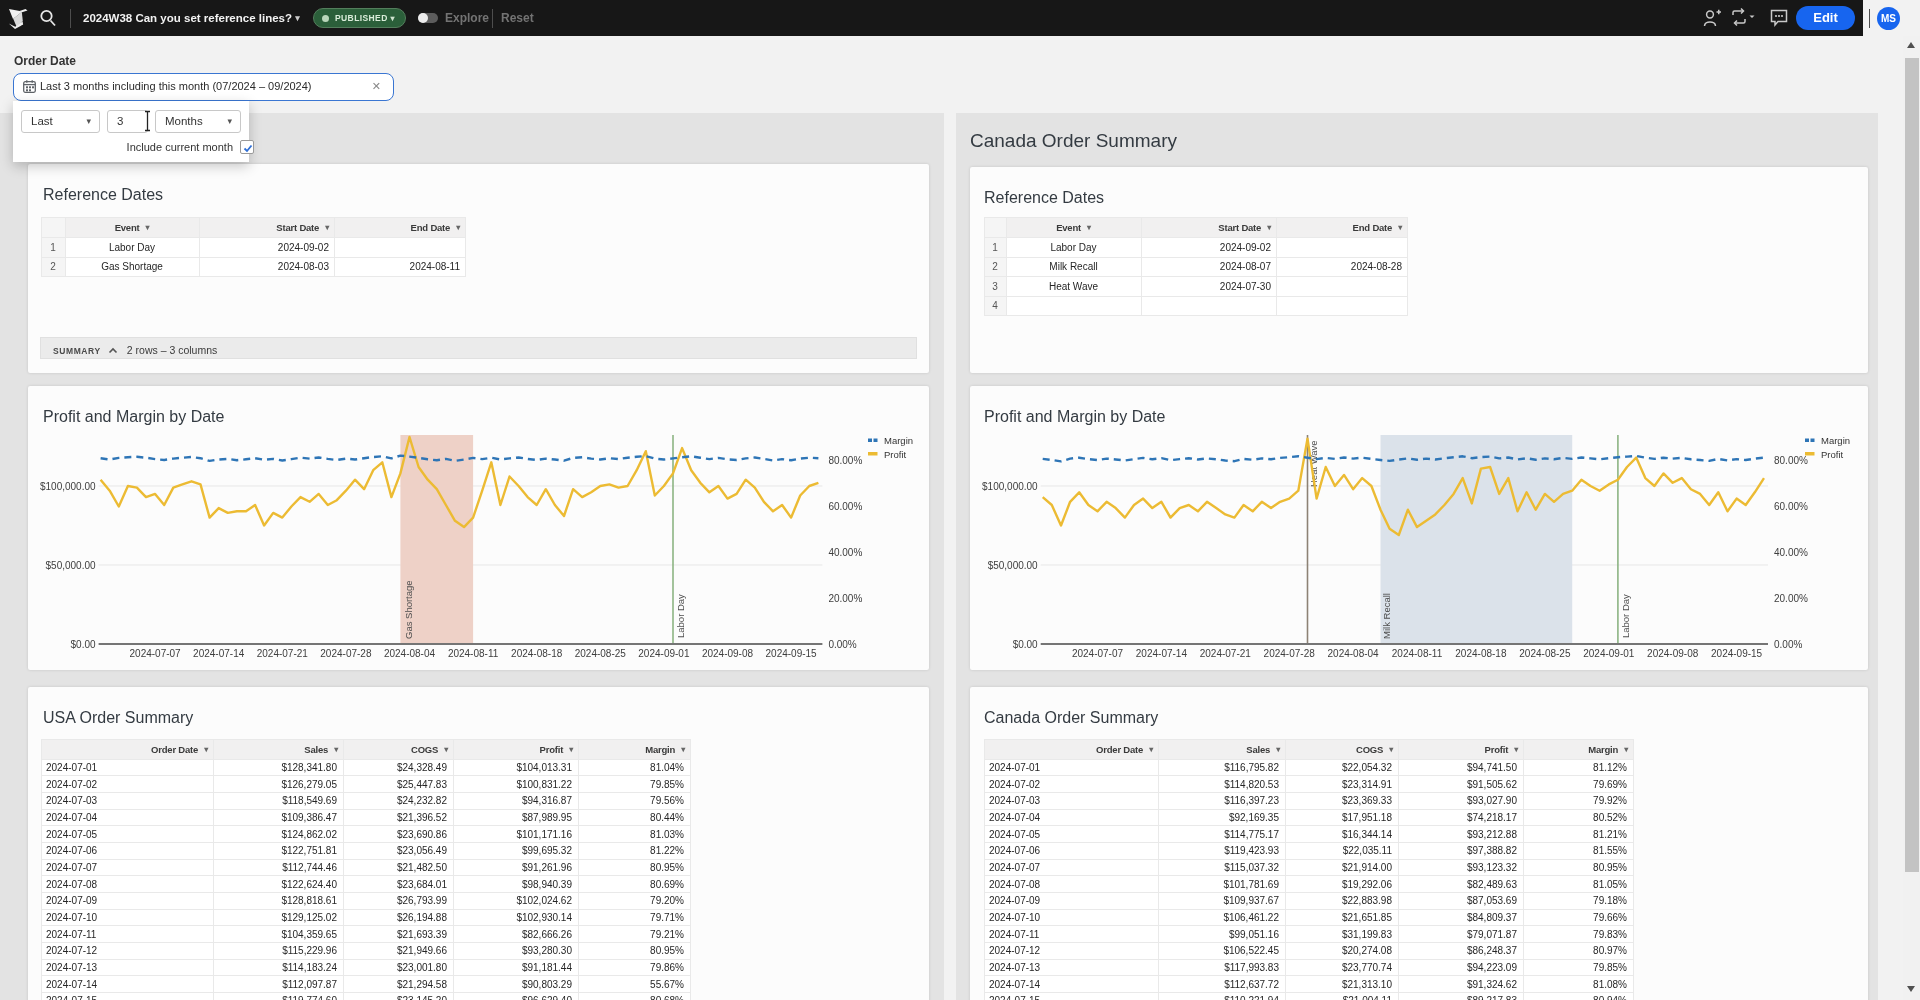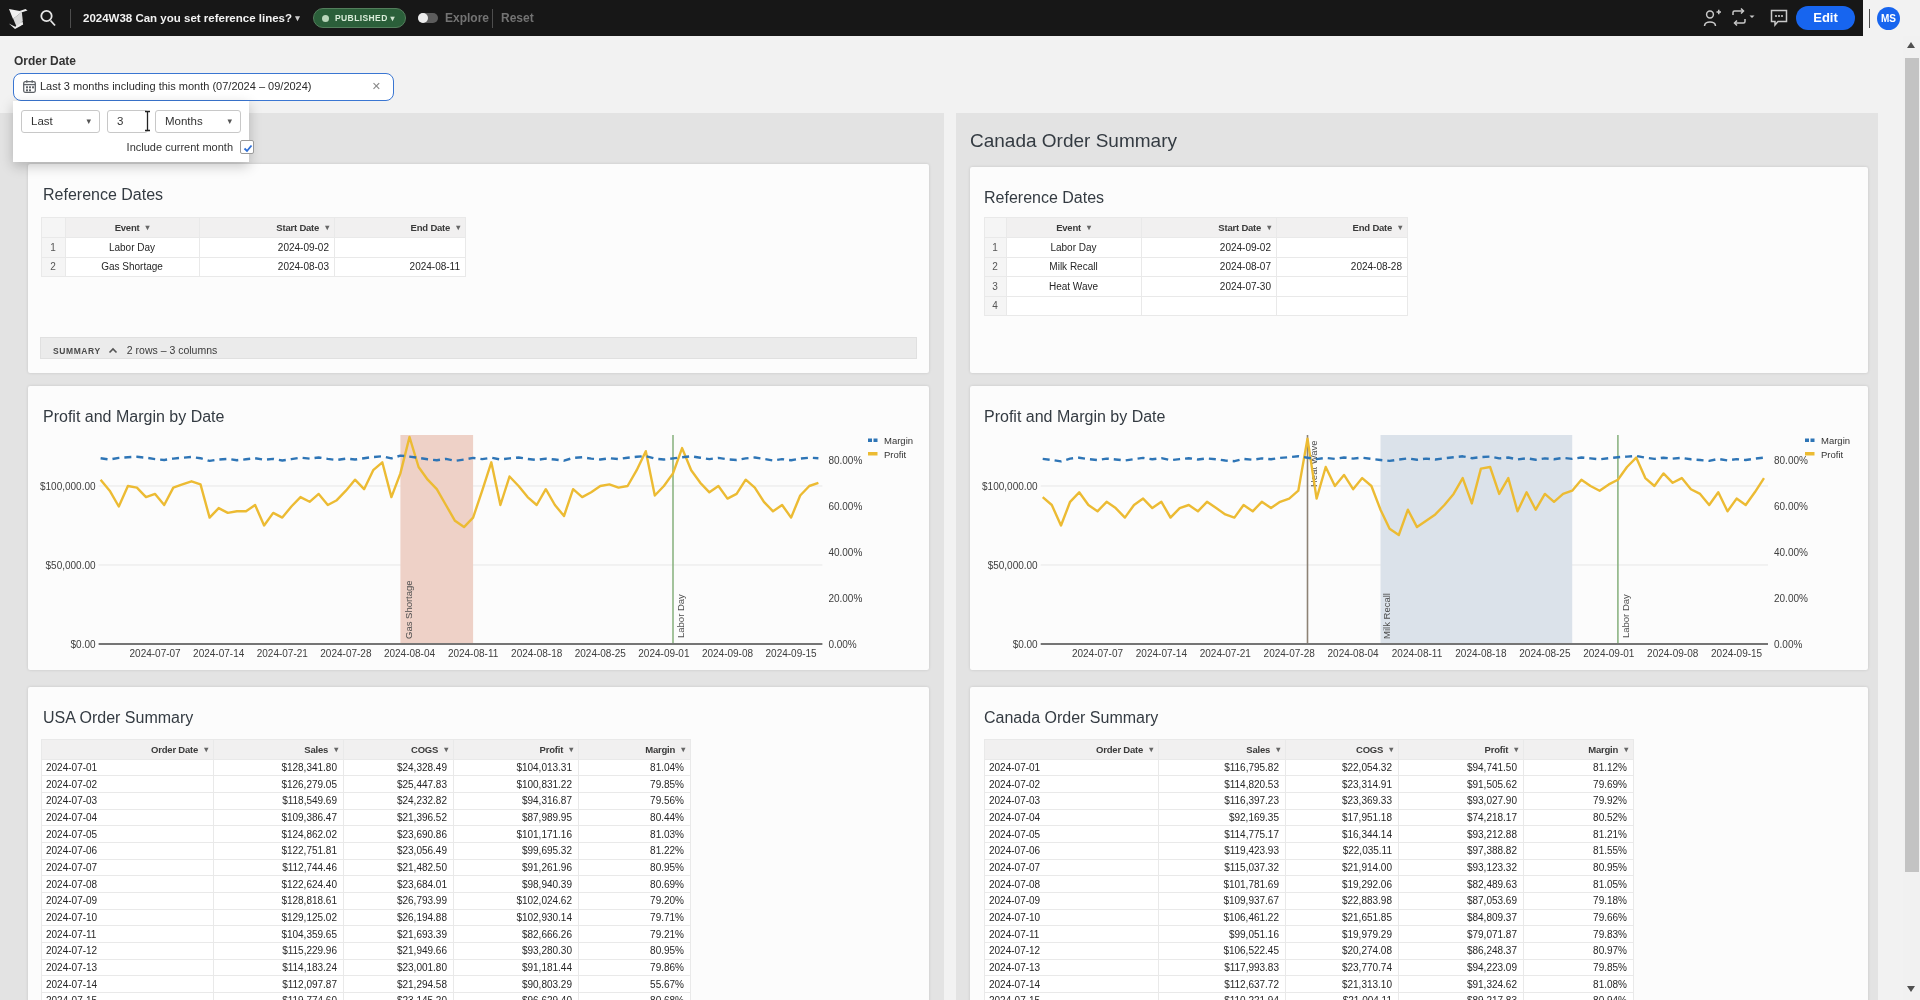--- a/index.html
+++ b/index.html
@@ -494,21 +494,21 @@
           <tr>
             <td class="dl">2024-07-10</td>
             <td>$106,461.22</td>
             <td>$21,651.85</td>
             <td>$84,809.37</td>
             <td>79.66%</td>
           </tr>
           <tr>
             <td class="dl">2024-07-11</td>
             <td>$99,051.16</td>
-            <td>$19,979.29</td>
+            <td>$31,199.83</td>
             <td>$79,071.87</td>
             <td>79.83%</td>
           </tr>
           <tr>
             <td class="dl">2024-07-12</td>
             <td>$106,522.45</td>
             <td>$20,274.08</td>
             <td>$86,248.37</td>
             <td>80.97%</td>
           </tr>

